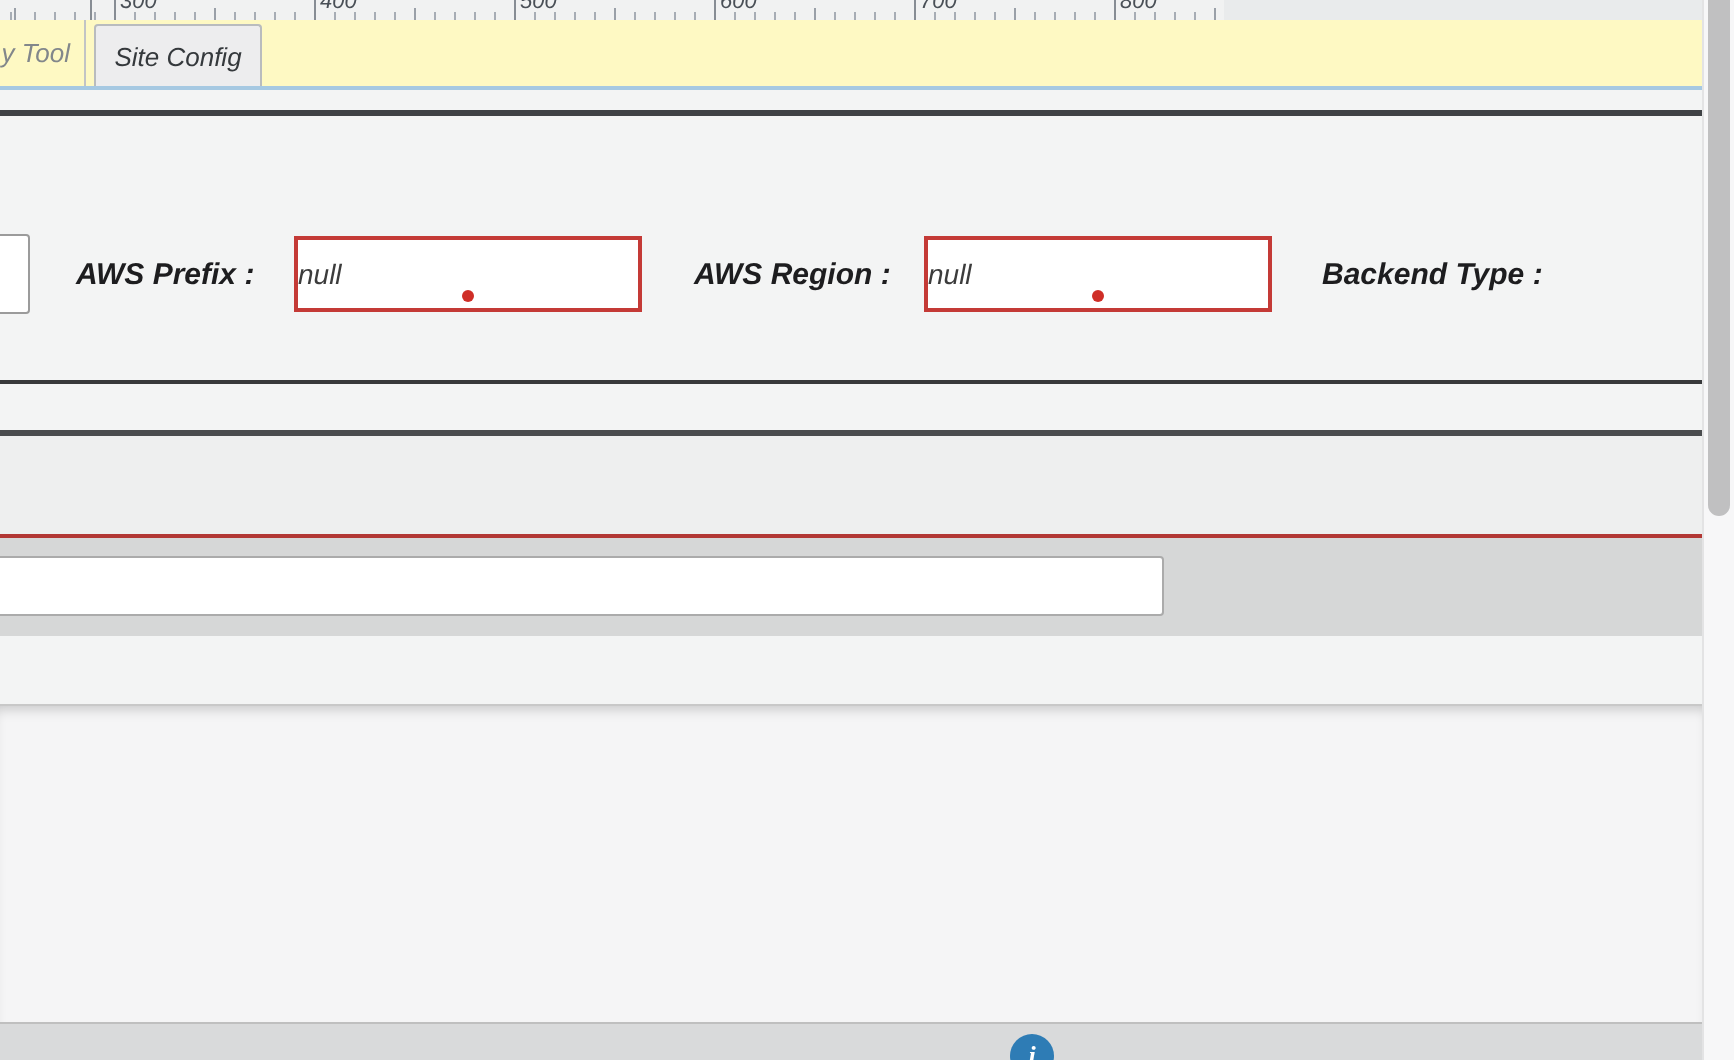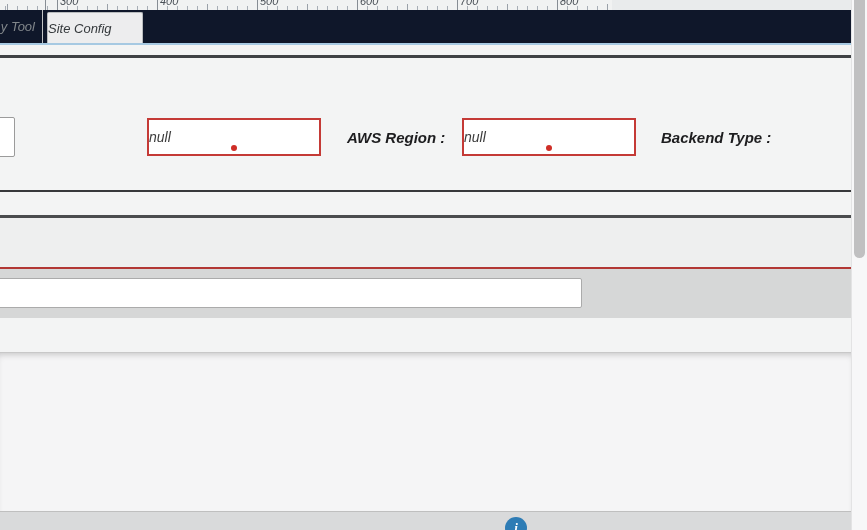--- a/index.html
+++ b/index.html
@@ -22,33 +22,33 @@
   .ruler-num {
     position:absolute; top:-5px; font-size:11px; color:#4a5057; letter-spacing:0;
   }
   #ruler-right-fill {
     position:absolute; left:612px; top:0; width:239px; height:10px; background:#e9ebec;
   }
 
   
   #tabbar {
     position:absolute; left:0; top:10px; width:851px; height:33px;
-    background:#0f172a;
+    background:#fef9c3;
   }
   .tab {
     position:absolute; top:0; height:33px;
     display:flex; align-items:center;
     font-size:13px; cursor:default;
   }
   #tab-inactive {
     left:-20px; width:63px; justify-content:flex-end; padding-right:7px;
     color:#82878b; border-right:1px solid #c2c4c5;
   }
   #tab-active {
-    left:47px; width:96px; top:2px; height:31px; justify-content:flex-start;
+    left:47px; width:84px; top:2px; height:31px; justify-content:center;
     color:#35393c; background:#ededee;
     border:1px solid #b9bcbe; border-bottom:none;
     border-radius:2px 2px 0 0;
   }
   #blue-line {
     position:absolute; left:0; top:43px; width:851px; height:2px; background:#a6c9e2;
   }
 
   
   #content { position:absolute; left:0; top:45px; width:851px; height:485px; background:#f3f4f4; }
@@ -161,20 +161,21 @@
   </div>
 </div>
 <div id="blue-line"></div>
 
 <div id="content">
 
   <div id="dark-line-1" class="hline"></div>
 
   <div id="left-partial-input"></div>
 
+  <div id="label-aws-prefix" class="field-label">AWS Prefix :</div>
   <div id="aws-prefix-wrap" class="error-input-wrap">
     <input type="text" value="null" style="">
     <div class="required-dot"></div>
   </div>
 
   <div id="label-aws-region" class="field-label">AWS Region :</div>
   <div id="aws-region-wrap" class="error-input-wrap">
     <input type="text" value="null" style="">
     <div class="required-dot"></div>
   </div>

